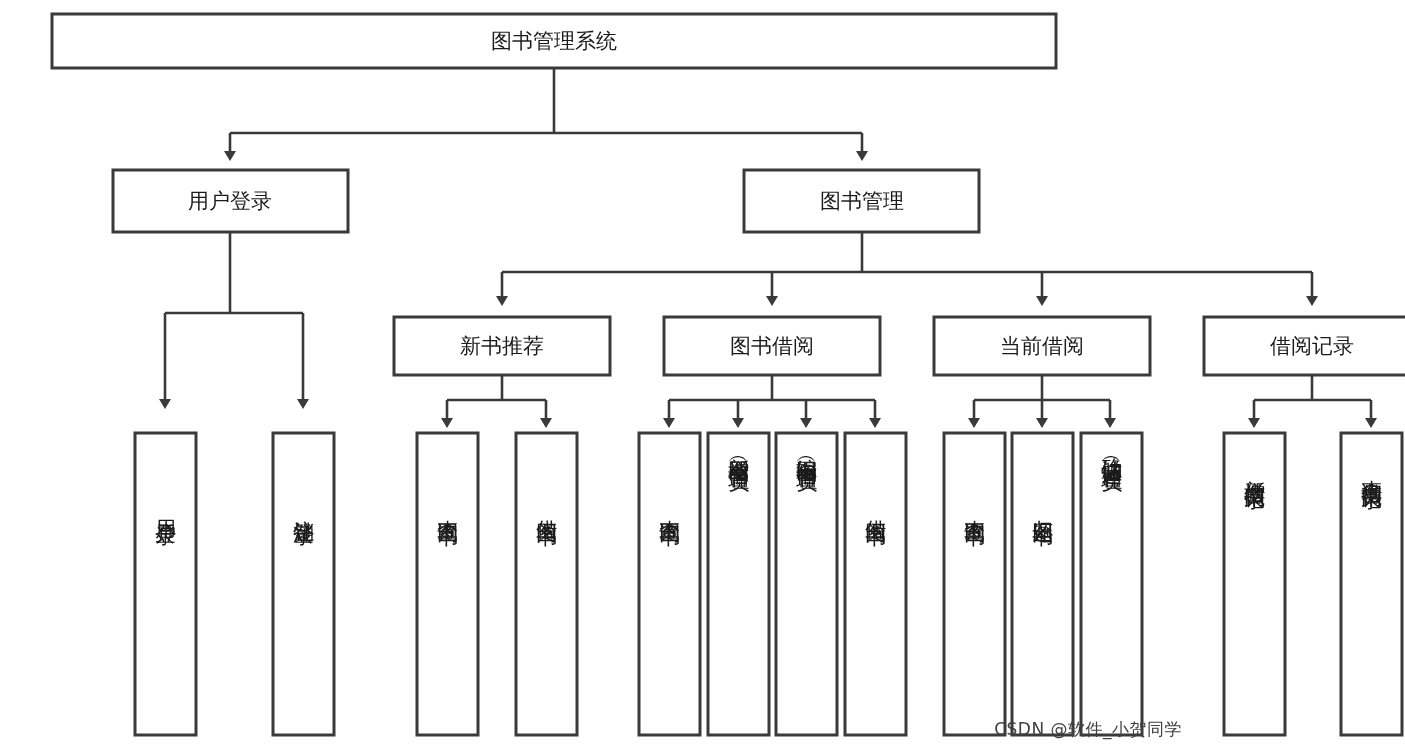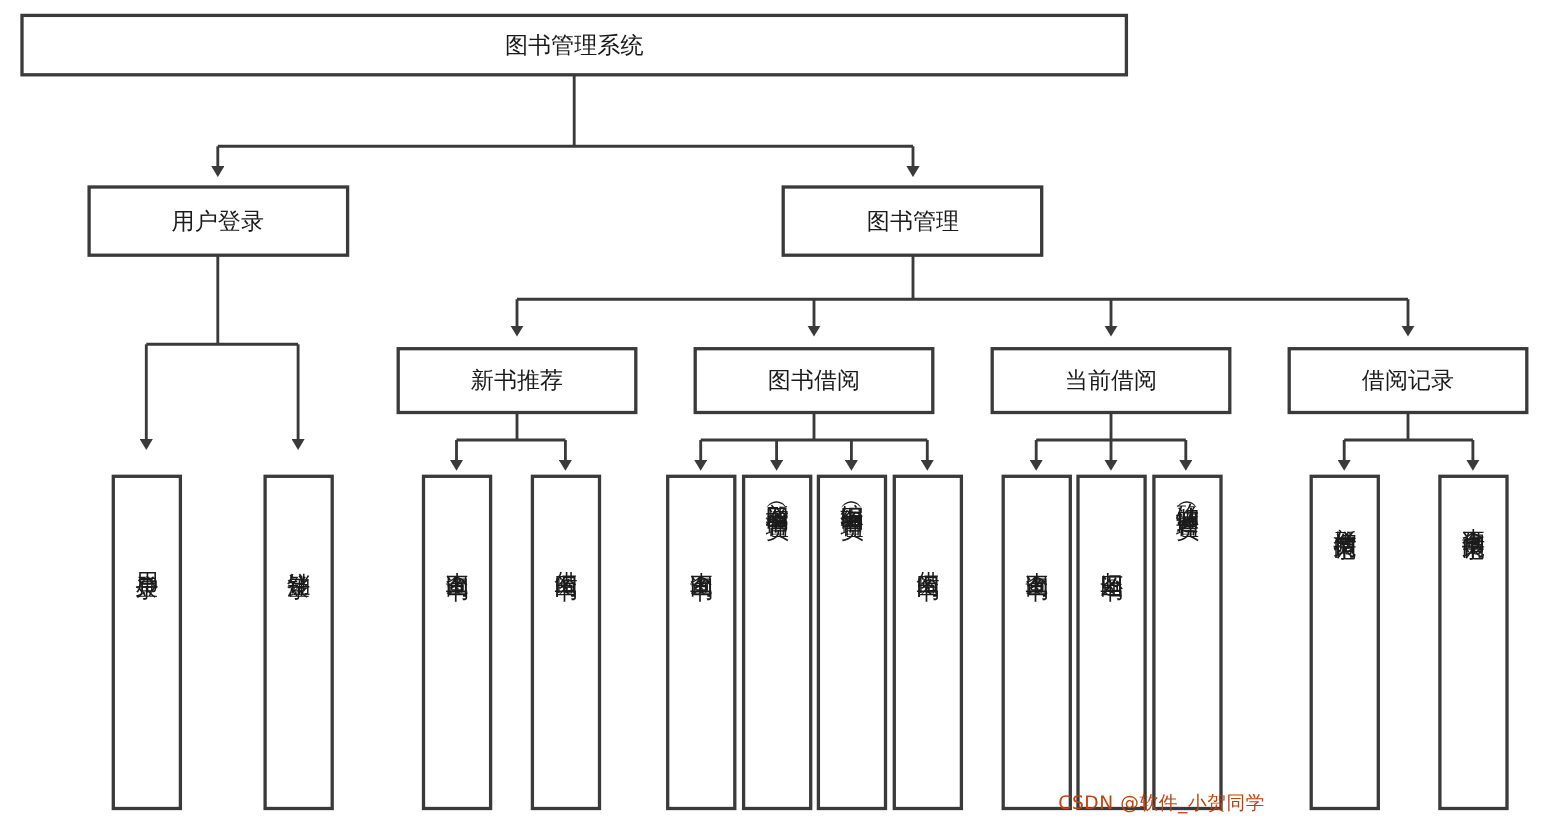--- a/index.html
+++ b/index.html
@@ -10,20 +10,21 @@
   body {
     width: 1405px;
     height: 747px;
     font-family: "DejaVu Sans", "Liberation Sans", sans-serif;
     overflow: hidden;
   }
   #diagram-root {
     position: relative;
     width: 1158px;
     height: 747px;
+    margin-left: 32px;
   }
   svg.flow {
     position: absolute;
     top: 0;
     left: 0;
     width: 1405px;
     height: 747px;
   }
   .node-box {
     fill: #ffffff;
@@ -68,21 +69,21 @@
     color: #1b1b1b;
     letter-spacing: 2px;
     white-space: nowrap;
   }
   .watermark {
     position: absolute;
     right: 8px;
     bottom: 6px;
     font-family: "DejaVu Sans", "Liberation Sans", sans-serif;
     font-size: 17px;
-    color: #c2410c;
+    color: #404040;
     letter-spacing: 0.5px;
     white-space: nowrap;
   }
 </style>
 </head>
 <body>
 
 <div id="diagram-root">
 
   <svg class="flow" viewBox="0 0 1405 747">

